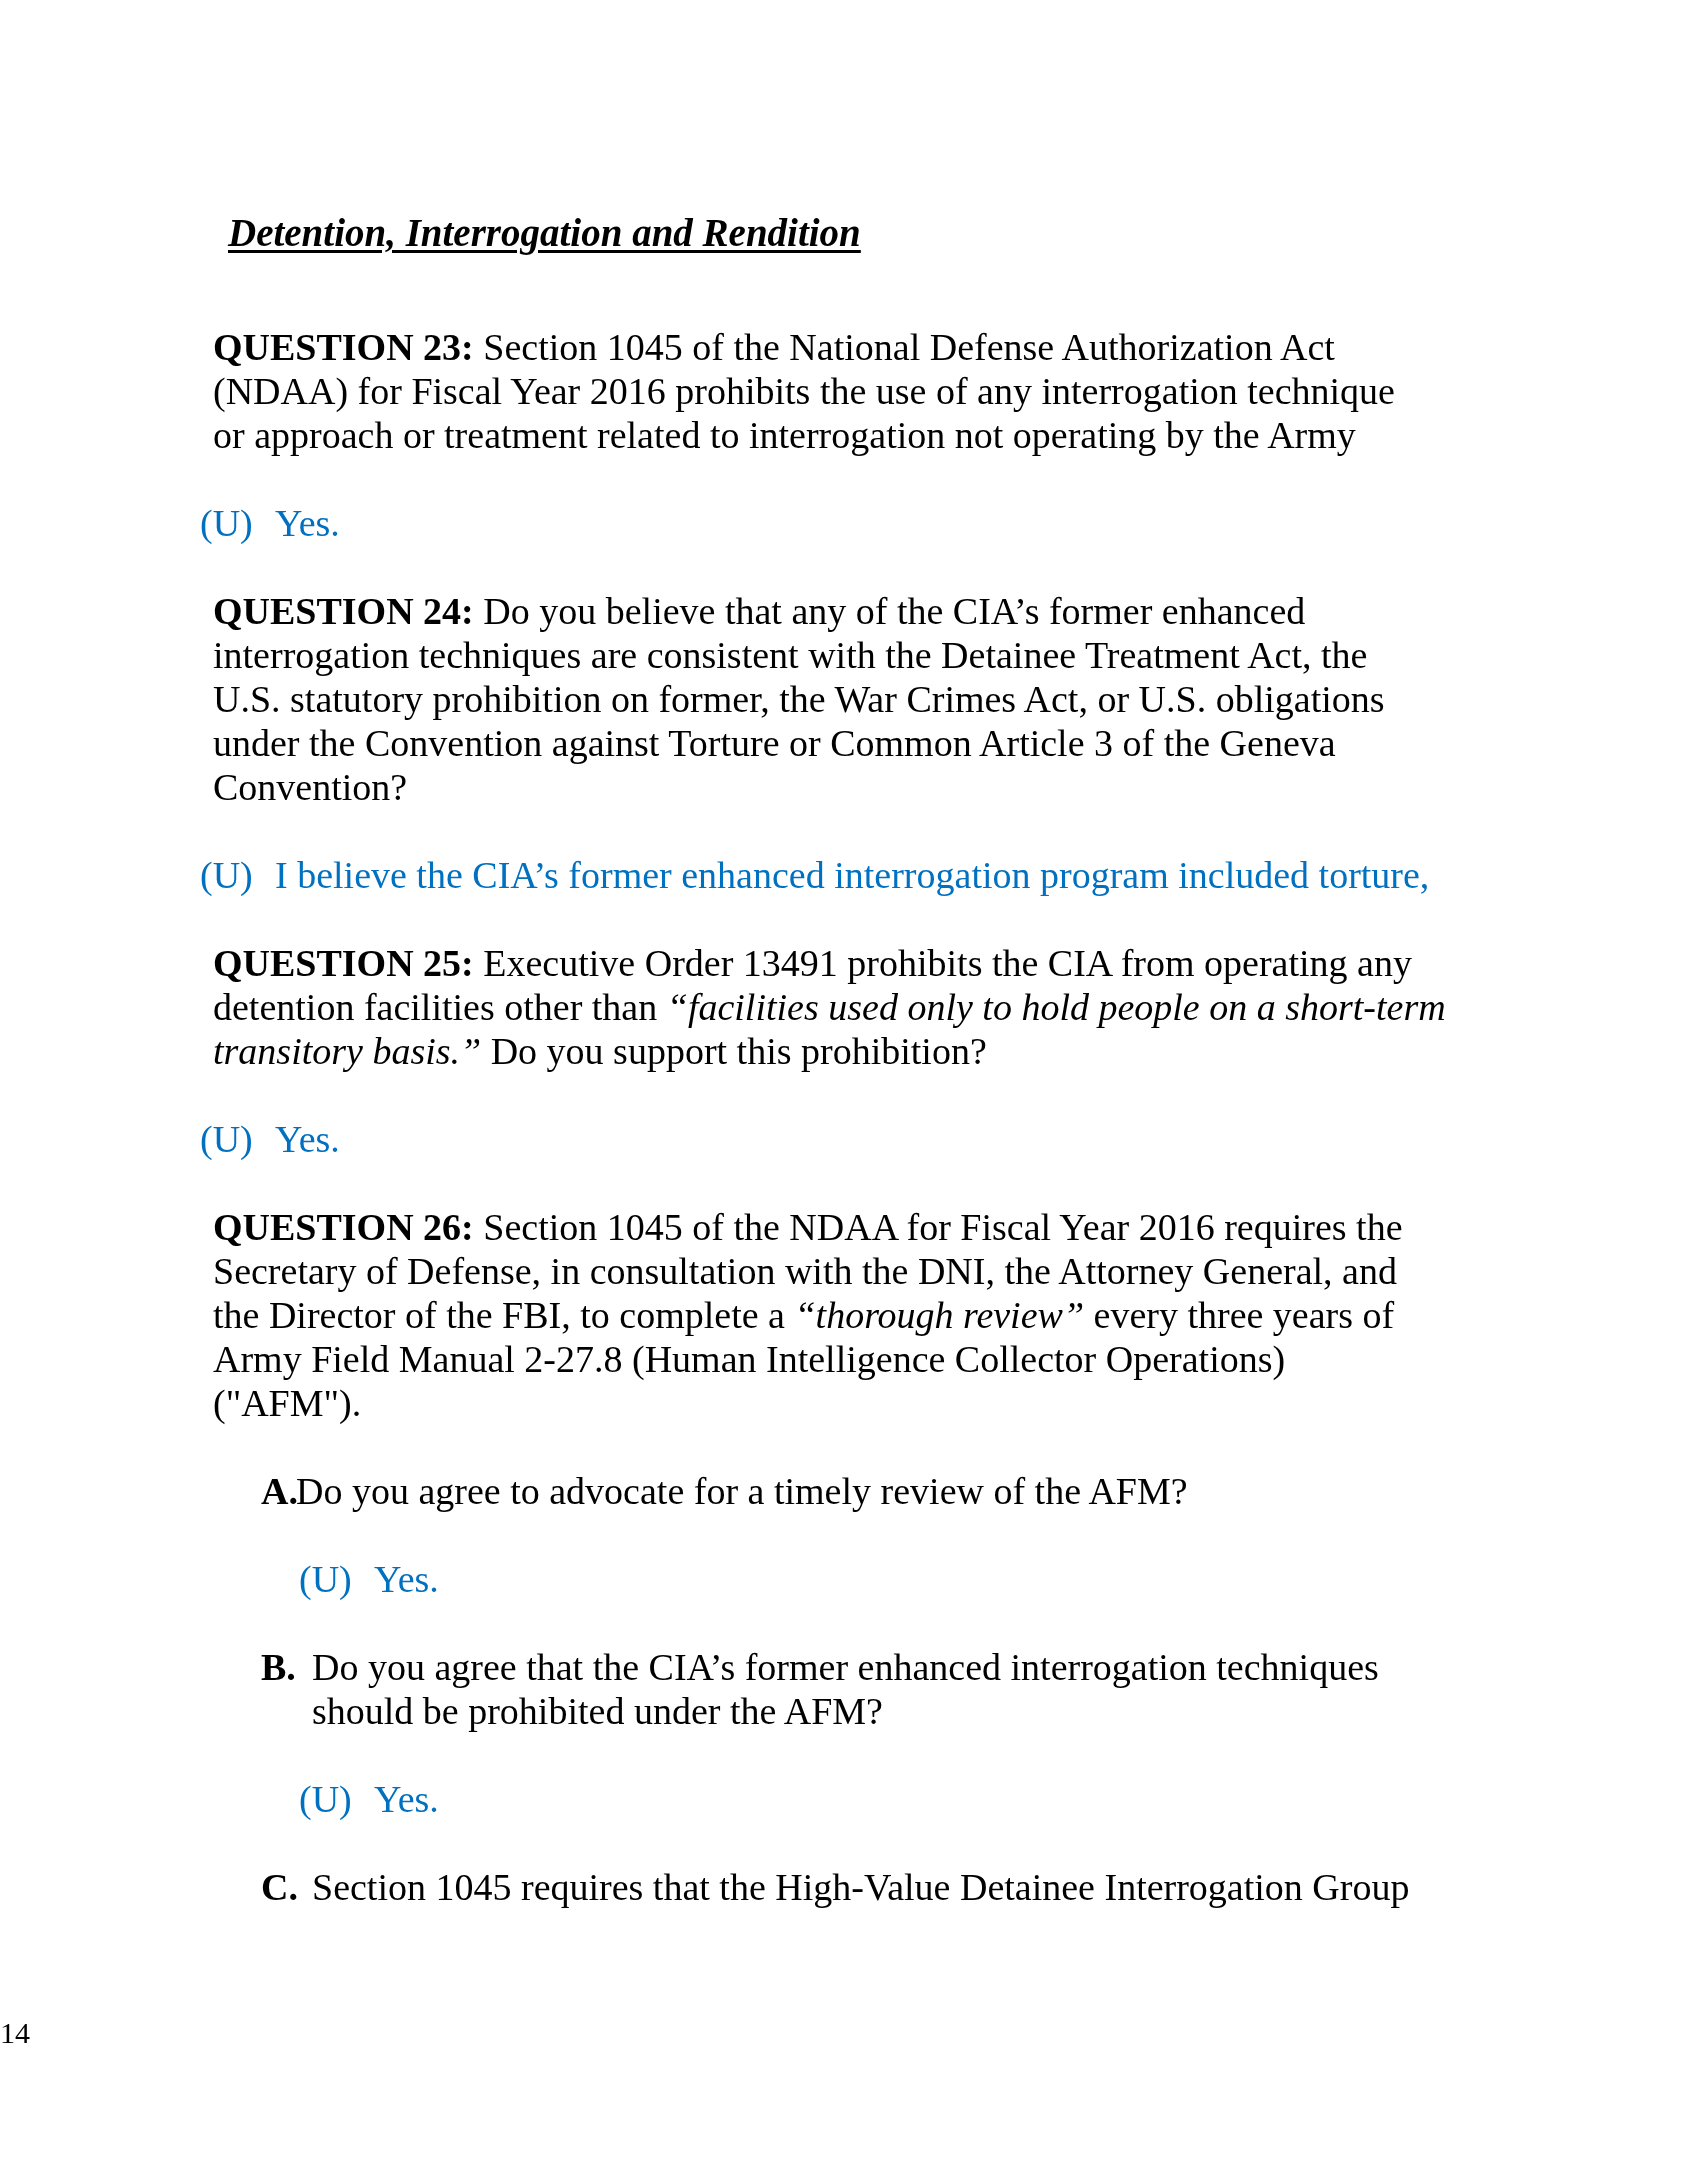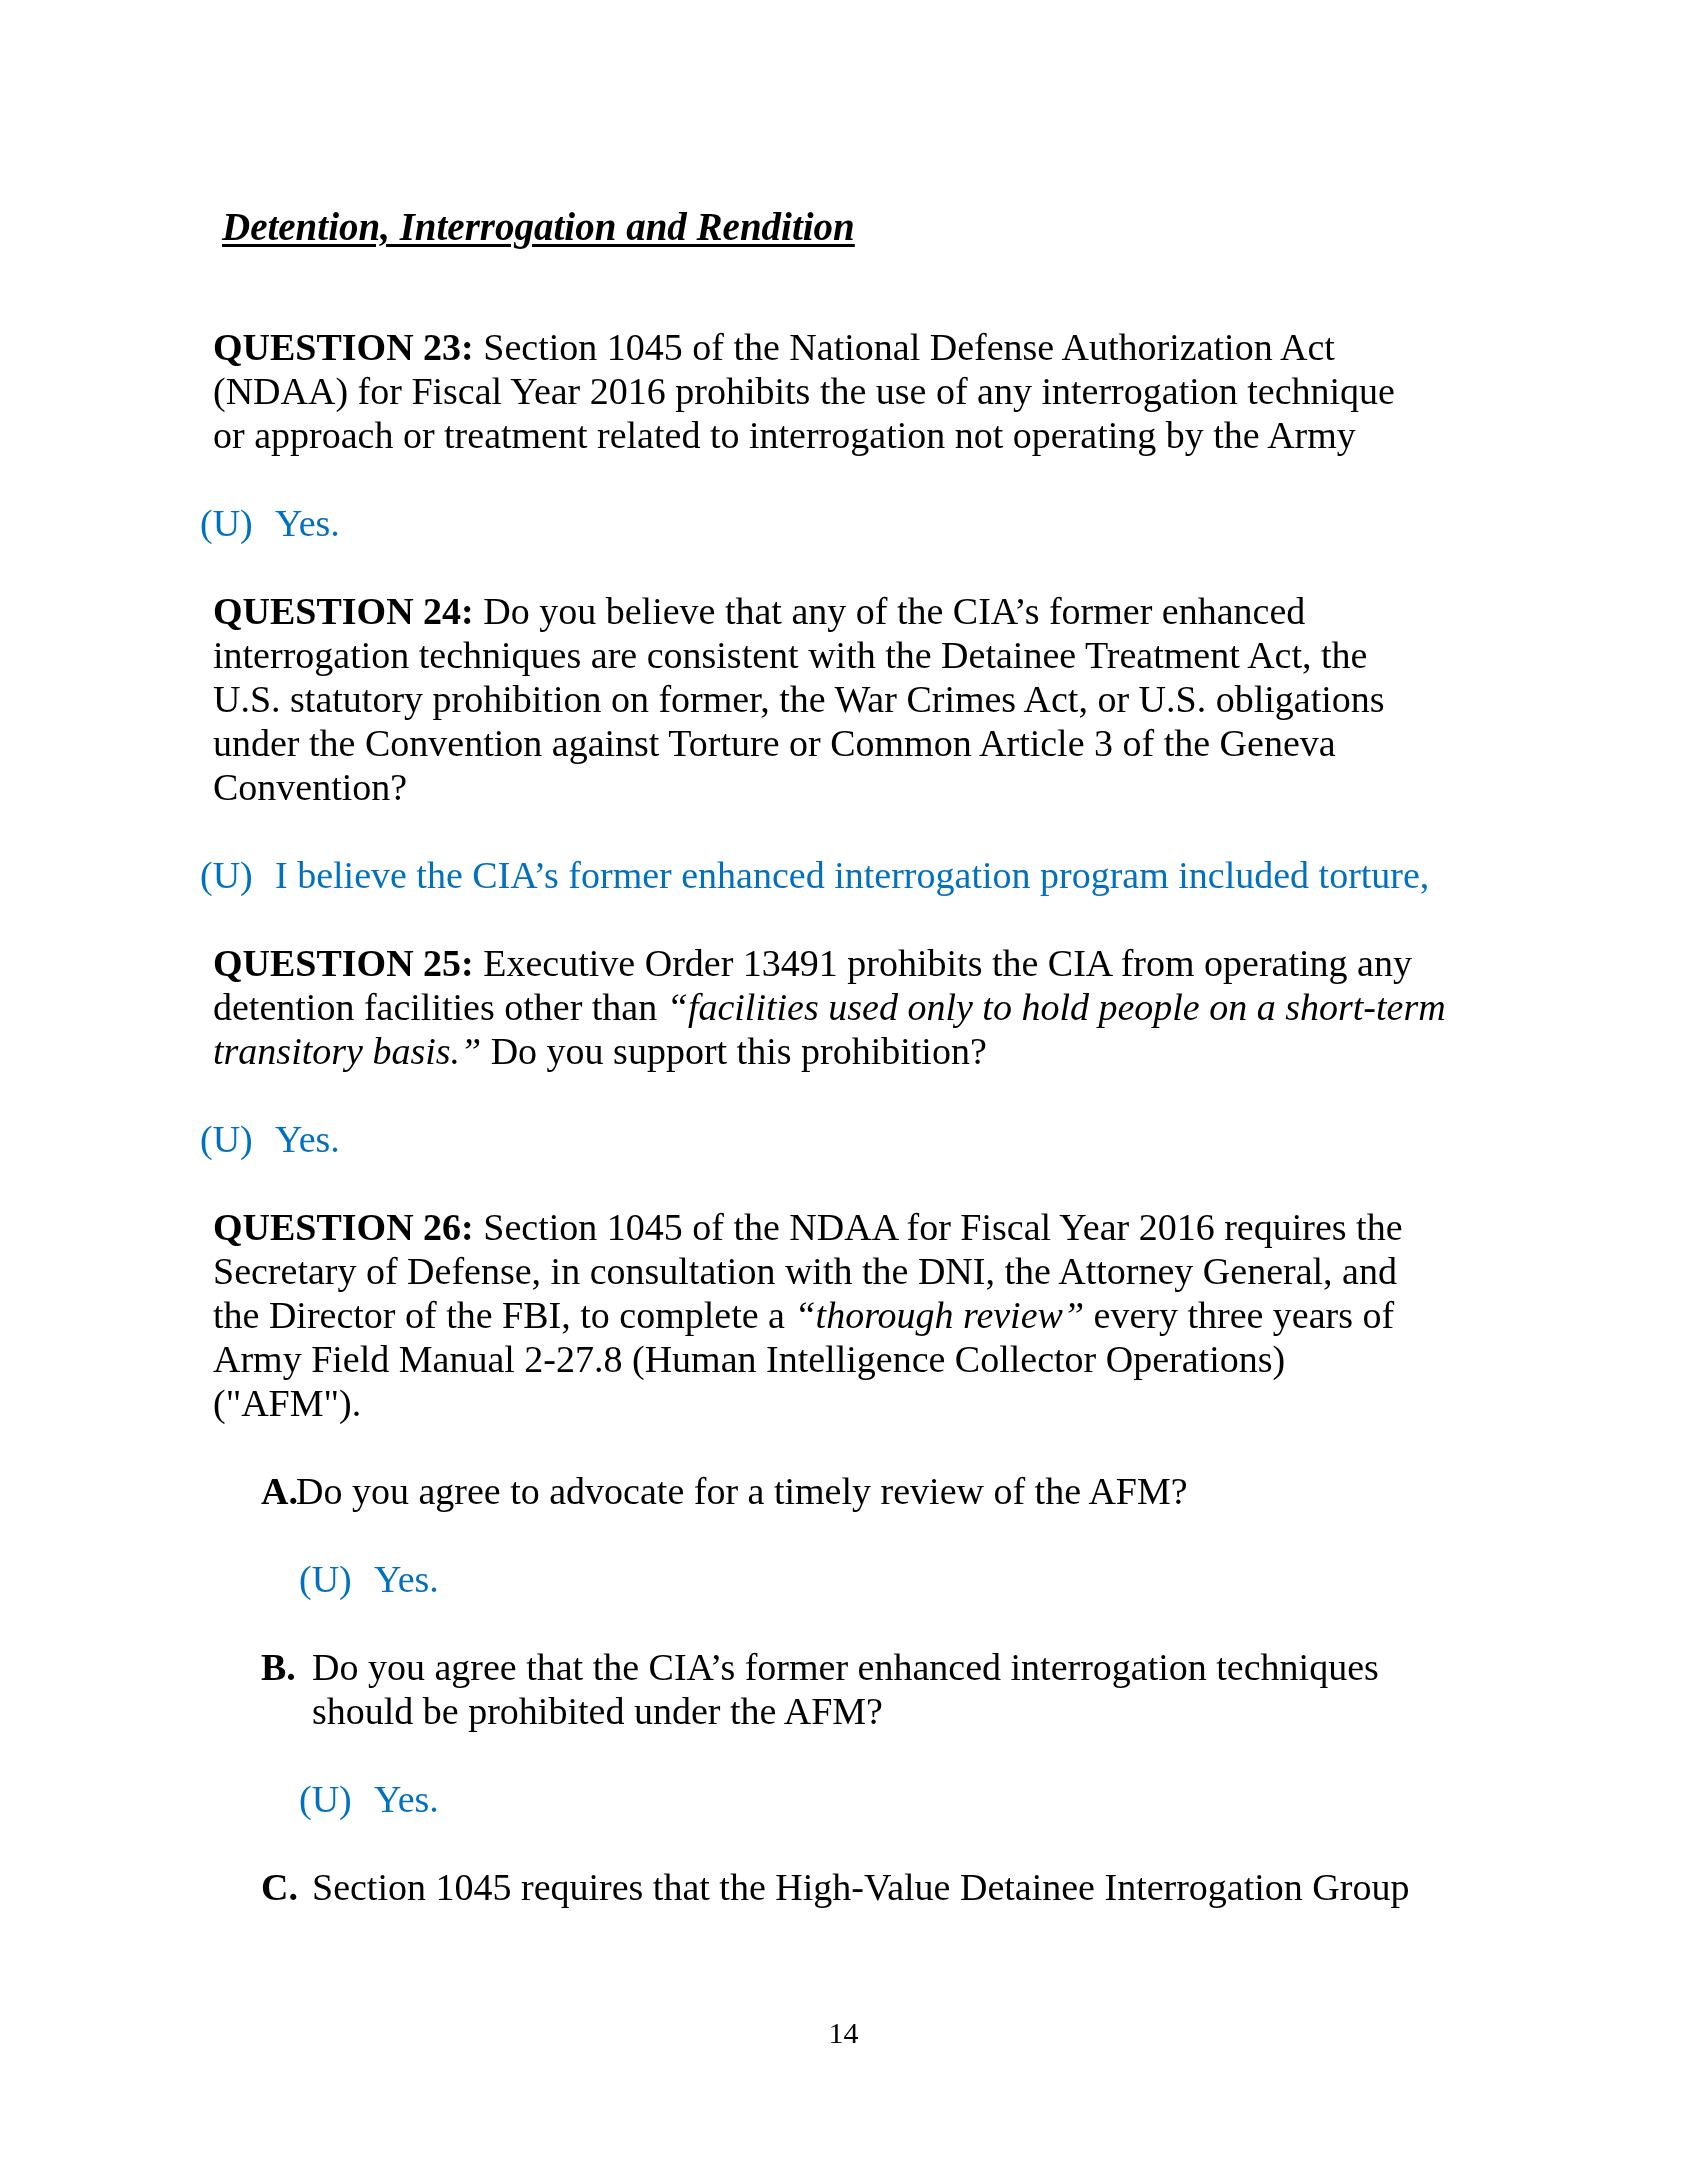--- a/index.html
+++ b/index.html
@@ -27,21 +27,21 @@
       left: 212px;
       top: 195px;
       font-size: 39px;
       line-height: 44px;
       font-weight: bold;
       font-style: italic;
       text-decoration: underline;
       text-decoration-thickness: 3.3px;
       text-underline-offset: 4px;
       white-space: nowrap;
-      margin: 10px;
+      margin: 16px;
     }
     .flow {
       position: absolute;
       left: 0;
       top: 289px; 
       width: 1687px;
       font-size: 38px;
       line-height: 44px;
     }
     .para {
@@ -58,21 +58,21 @@
     .u-tag { display: inline-block; width: 75px; }
     .sub-u-tag { display: inline-block; width: 75px; }
     .sub-letter { font-weight: bold; display: inline-block; width: 35px; }
     .sub-letter-wide { font-weight: bold; display: inline-block; width: 51px; }
     .sub-hang { padding-left: 51px; }
     .page-number {
       position: absolute;
       left: 0;
       width: 1687px;
       top: 2014px;
-      text-align: center;
+      text-align: left;
       font-size: 30px;
       line-height: 37px;
       margin: 0;
     }
   </style>
 </head>
 <body>
 
 <div class="page">
 

